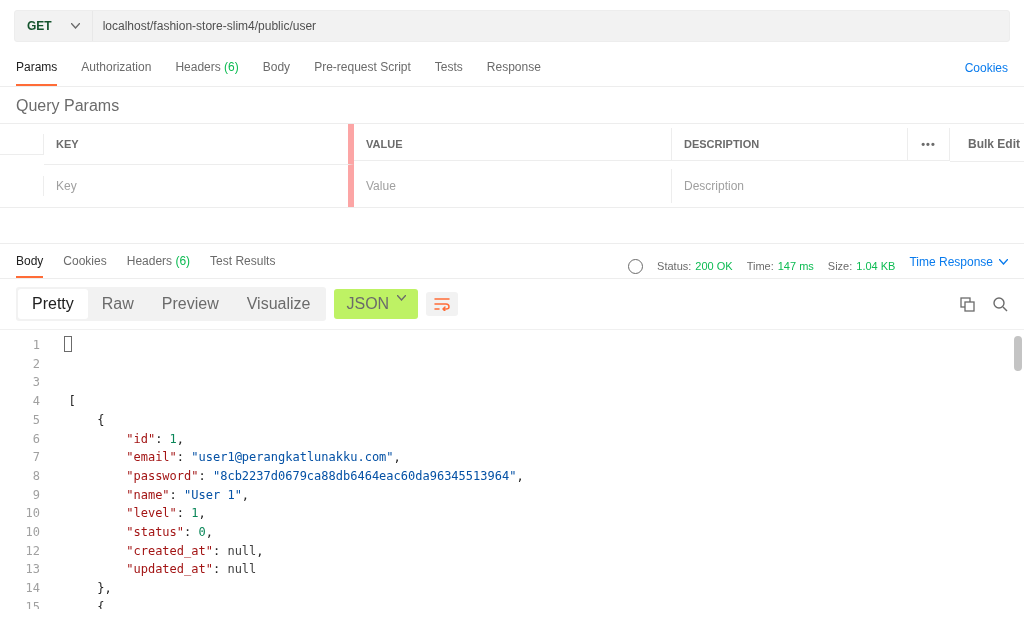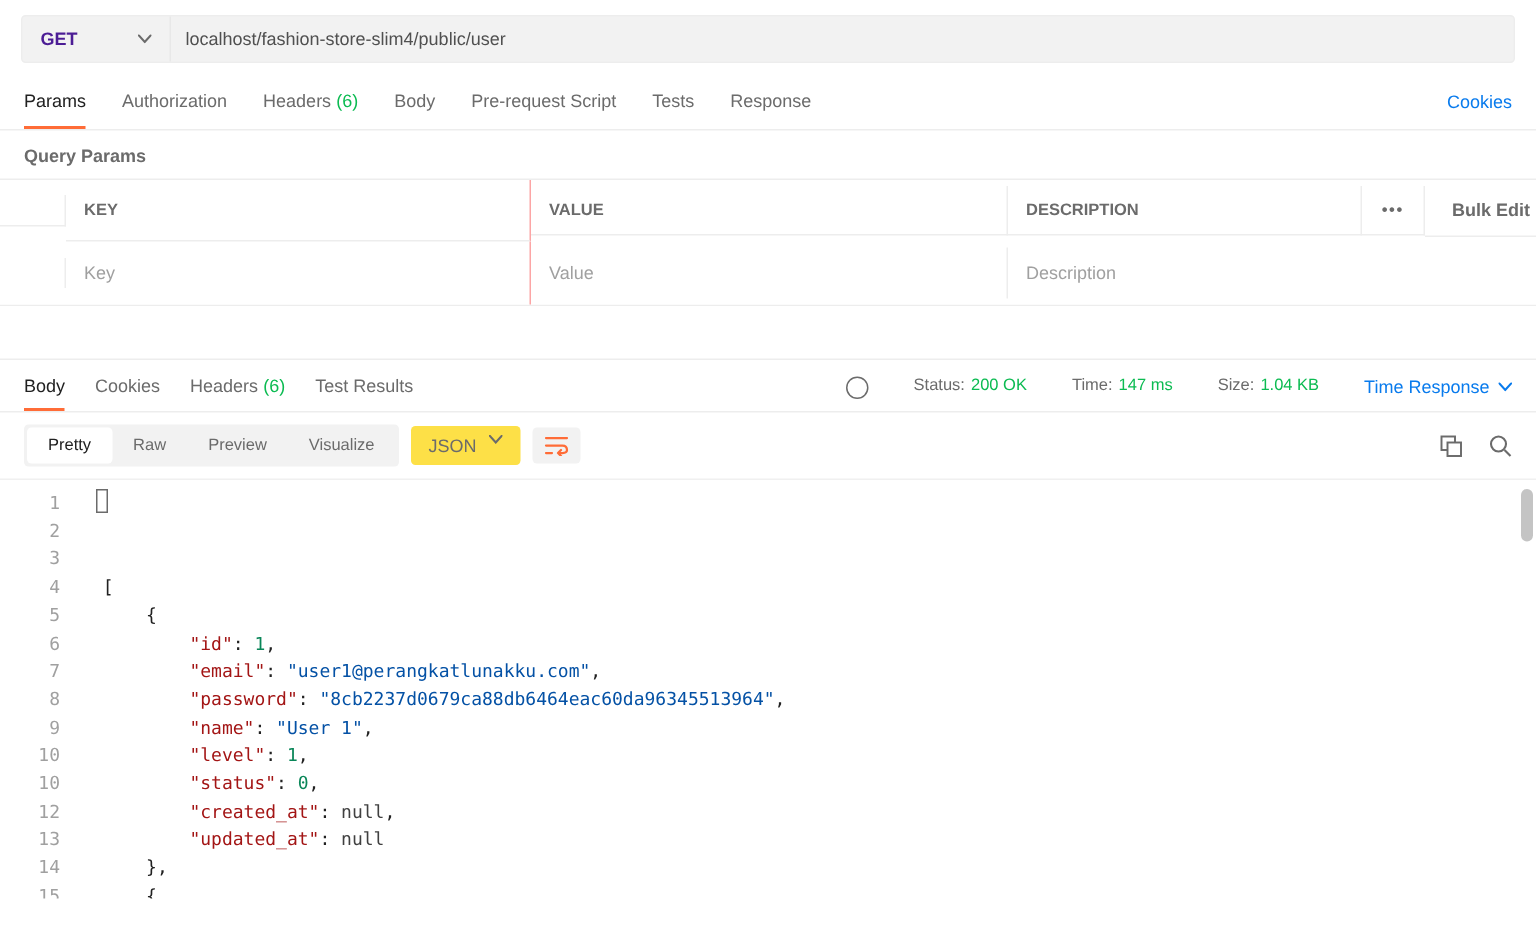--- a/index.html
+++ b/index.html
@@ -1,68 +1,68 @@
 <!DOCTYPE html>
 <html><head>
 <meta charset="utf-8">
 <style>
 * { box-sizing: border-box; margin: 0; padding: 0; }
 body { font-family: -apple-system, BlinkMacSystemFont, "Segoe UI", sans-serif; font-size: 12px; color: #212121; width: 1024px; height: 625px; overflow: hidden; background: #fff; }
 
 .request-row { display: flex; padding: 10px 14px 6px; gap: 8px; align-items: stretch; }
 .method-url-box { flex: 1; display: flex; background: #f2f2f2; border: 1px solid #ededed; border-radius: 3px; }
-.method-select { display: flex; align-items: center; gap: 40px; padding: 8px 12px; font-weight: 600; font-size: 12px; color: #4c1d95; border-right: 1px solid #e8e8e8; cursor: pointer; }
+.method-select { display: flex; align-items: center; gap: 19px; padding: 8px 12px; font-weight: 600; font-size: 12px; color: #14532d; border-right: 1px solid #e8e8e8; cursor: pointer; }
 .url-input { flex: 1; padding: 8px 10px; background: transparent; border: none; font-size: 12px; color: #505050; }
 .send-btn { background: #097bed; color: #fff; border: none; border-radius: 3px; padding: 0 22px; display: flex; align-items: center; gap: 14px; font-size: 13px; font-weight: 600; cursor: pointer; }
 .send-btn svg { margin-left: 2px; }
 
 .tabs-row { display: flex; align-items: center; padding: 12px 16px 0; border-bottom: 1px solid #ededed; }
 .tabs-left { display: flex; gap: 24px; }
 .tab-item { padding-bottom: 10px; font-size: 12px; color: #6b6b6b; cursor: pointer; border-bottom: 2px solid transparent; text-align: center; }
 .tab-item.active { color: #212121; border-bottom-color: #ff6c37; }
 .badge-count { color: #0cbb52; }
 .tabs-spacer { flex: 1; }
 .cookies-link { color: #097bed; font-size: 12px; cursor: pointer; padding-bottom: 10px; }
 
-.section-label { padding: 10px 16px 8px; font-size: 12px; font-weight: 700; color: #6b6b6b; }
+.section-label { padding: 10px 16px 8px; font-size: 16px; font-weight: 400; color: #6b6b6b; }
 
 .params-table { border-top: 1px solid #ededed; border-bottom: 1px solid #ededed; }
 .params-header, .params-row { display: flex; align-items: center; }
 .params-header { background: #fff; font-size: 11px; font-weight: 600; color: #6b6b6b; }
 .params-row { background: #fff; }
 .col-chk { width: 44px; border-right: 1px solid #ededed; padding: 10px 0; text-align: center; }
-.col-key { width: 310px; padding: 14px 12px; border-right: 1px solid #fca5a5; }
+.col-key { width: 310px; padding: 14px 12px; border-right: 6px solid #fca5a5; }
 .col-value { width: 318px; padding: 10px 12px; border-right: 1px solid #ededed; }
 .col-desc { flex: 1; padding: 10px 12px; border-right: 1px solid #ededed; }
 .col-actions { width: 42px; text-align: center; padding: 10px 0; border-right: 1px solid #ededed; color: #6b6b6b; cursor: pointer; letter-spacing: 1px; font-weight: 700; font-size: 11px; }
 .col-bulk { width: 74px; text-align: right; padding: 10px 4px; font-size: 12px; font-weight: 600; cursor: pointer; }
 .params-header > div { border-bottom: 1px solid #ededed; }
 .placeholder-text { color: #a0a0a0; font-size: 12px; }
 .params-row .col-actions, .params-row .col-bulk { border-right: none; }
 .params-row .col-desc { border-right: none; }
 
 .gap-area { height: 35px; background: #fff; }
 
 .response-tabs-row { display: flex; align-items: center; padding: 10px 16px 0; border-top: 1px solid #ededed; }
 .resp-tabs-left { display: flex; gap: 20px; }
 .resp-tab { padding-bottom: 8px; font-size: 12px; color: #6b6b6b; cursor: pointer; border-bottom: 2px solid transparent; }
 .resp-tab.active { color: #212121; border-bottom-color: #ff6c37; }
-.resp-meta { display: flex; align-items: flex-start; gap: 30px; margin-left: auto; font-size: 11px; color: #6b6b6b; }
+.resp-meta { display: flex; align-items: center; gap: 14px; margin-left: auto; font-size: 11px; color: #6b6b6b; }
 .meta-globe { width: 15px; height: 15px; border: 1.3px solid #6b6b6b; border-radius: 50%; position: relative; }
 .meta-group { display: flex; gap: 4px; }
 .meta-green { color: #0cbb52; }
 .save-resp-link { color: #097bed; font-size: 12px; font-weight: 500; display: flex; align-items: center; gap: 6px; cursor: pointer; padding-bottom: 8px; }
 
 .divider-thin { border-bottom: 1px solid #ededed; }
 
 .view-controls-row { display: flex; align-items: center; padding: 8px 16px; gap: 8px; }
 .view-tabs-group { display: flex; background: #f2f2f2; border-radius: 3px; padding: 2px; }
-.view-tab { padding: 6px 14px; font-size: 11px; color: #6b6b6b; cursor: pointer; border-radius: 3px; }
+.view-tab { padding: 6px 14px; font-size: 16px; color: #6b6b6b; cursor: pointer; border-radius: 3px; }
 .view-tab.active { background: #fff; color: #212121; }
-.format-select { display: flex; align-items: flex-start; gap: 8px; padding: 6px 12px; background: #fde047; border-radius: 3px; font-size: 12px; color: #6b6b6b; cursor: pointer; }
+.format-select { display: flex; align-items: flex-start; gap: 8px; padding: 6px 12px; background: #bef264; border-radius: 3px; font-size: 16px; color: #6b6b6b; cursor: pointer; }
 .wrap-btn { padding: 5px 8px; background: #f2f2f2; border-radius: 3px; cursor: pointer; display: flex; align-items: center; }
 .right-icons { margin-left: auto; display: flex; gap: 18px; align-items: center; color: #6b6b6b; }
 .icon-btn { cursor: pointer; display: flex; align-items: center; }
 
 .code-area { display: flex; font-family: Consolas, Monaco, monospace; font-size: 12px; position: relative; height: 290px; overflow: hidden; border-top: 1px solid #f0f0f0; }
 .gutter { width: 50px; text-align: right; color: #a0a0a0; padding: 6px 10px 6px 0; user-select: none; line-height: 18.7px; }
 .code-body { flex: 1; padding: 6px 4px; line-height: 18.7px; white-space: pre; color: #212121; position: relative; }
 .caret-box { position: absolute; left: 14px; top: 6px; width: 8px; height: 16px; border: 1px solid #6b6b6b; }
 .scrollbar-v { position: absolute; right: 2px; top: 6px; width: 8px; height: 35px; background: #c4c4c4; border-radius: 4px; }
 .scrollbar-h { position: absolute; left: 0; bottom: 0; right: 0; height: 10px; background: #fff; }

